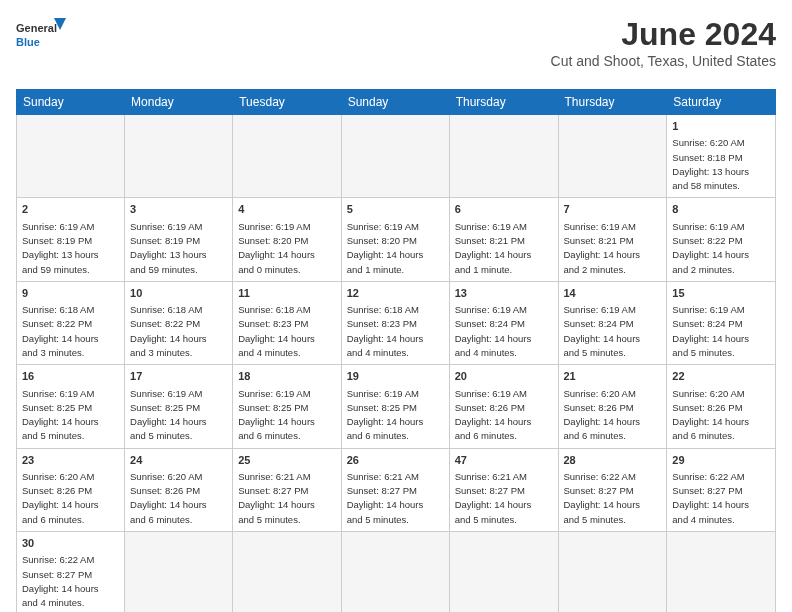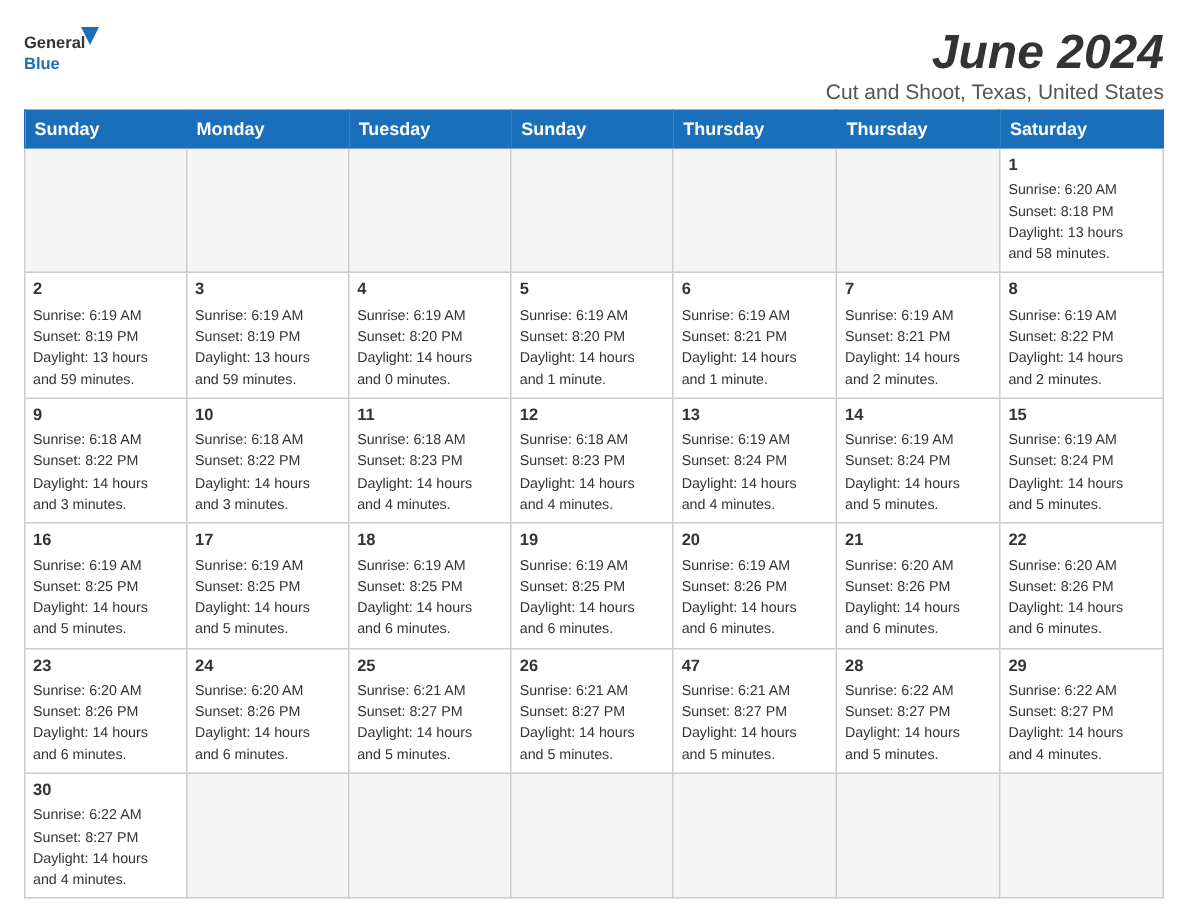--- a/index.html
+++ b/index.html
@@ -7,53 +7,52 @@
       font-family: Arial, sans-serif;
       background: #fff;
       width: 792px;
       min-height: 612px;
       padding: 16px;
     }
     .header-area {
       display: flex;
       justify-content: space-between;
       align-items: flex-start;
-      margin-bottom: 4px;
+      margin-bottom: 20px;
     }
     .logo {
       display: flex;
       align-items: center;
       gap: 6px;
     }
     .title-area {
       text-align: right;
     }
     .month-title {
       font-size: 32px;
       font-weight: bold;
       color: #333;
-      font-style: italic;
     }
     .subtitle {
       font-size: 14px;
       color: #555;
       text-align: center;
     }
     .calendar-table {
       width: 100%;
       border-collapse: collapse;
       font-size: 10px;
     }
     .calendar-table th {
       background-color: #1a6fba;
       color: #fff;
       text-align: left;
       padding: 5px 6px;
       font-size: 12px;
-      font-weight: bold;
+      font-weight: normal;
       border: 1px solid #1a6fba;
     }
     .calendar-table td {
       border: 1px solid #ccc;
       vertical-align: top;
       padding: 4px 5px;
       width: 113px;
       min-height: 70px;
       height: 70px;
       background: #fff;

